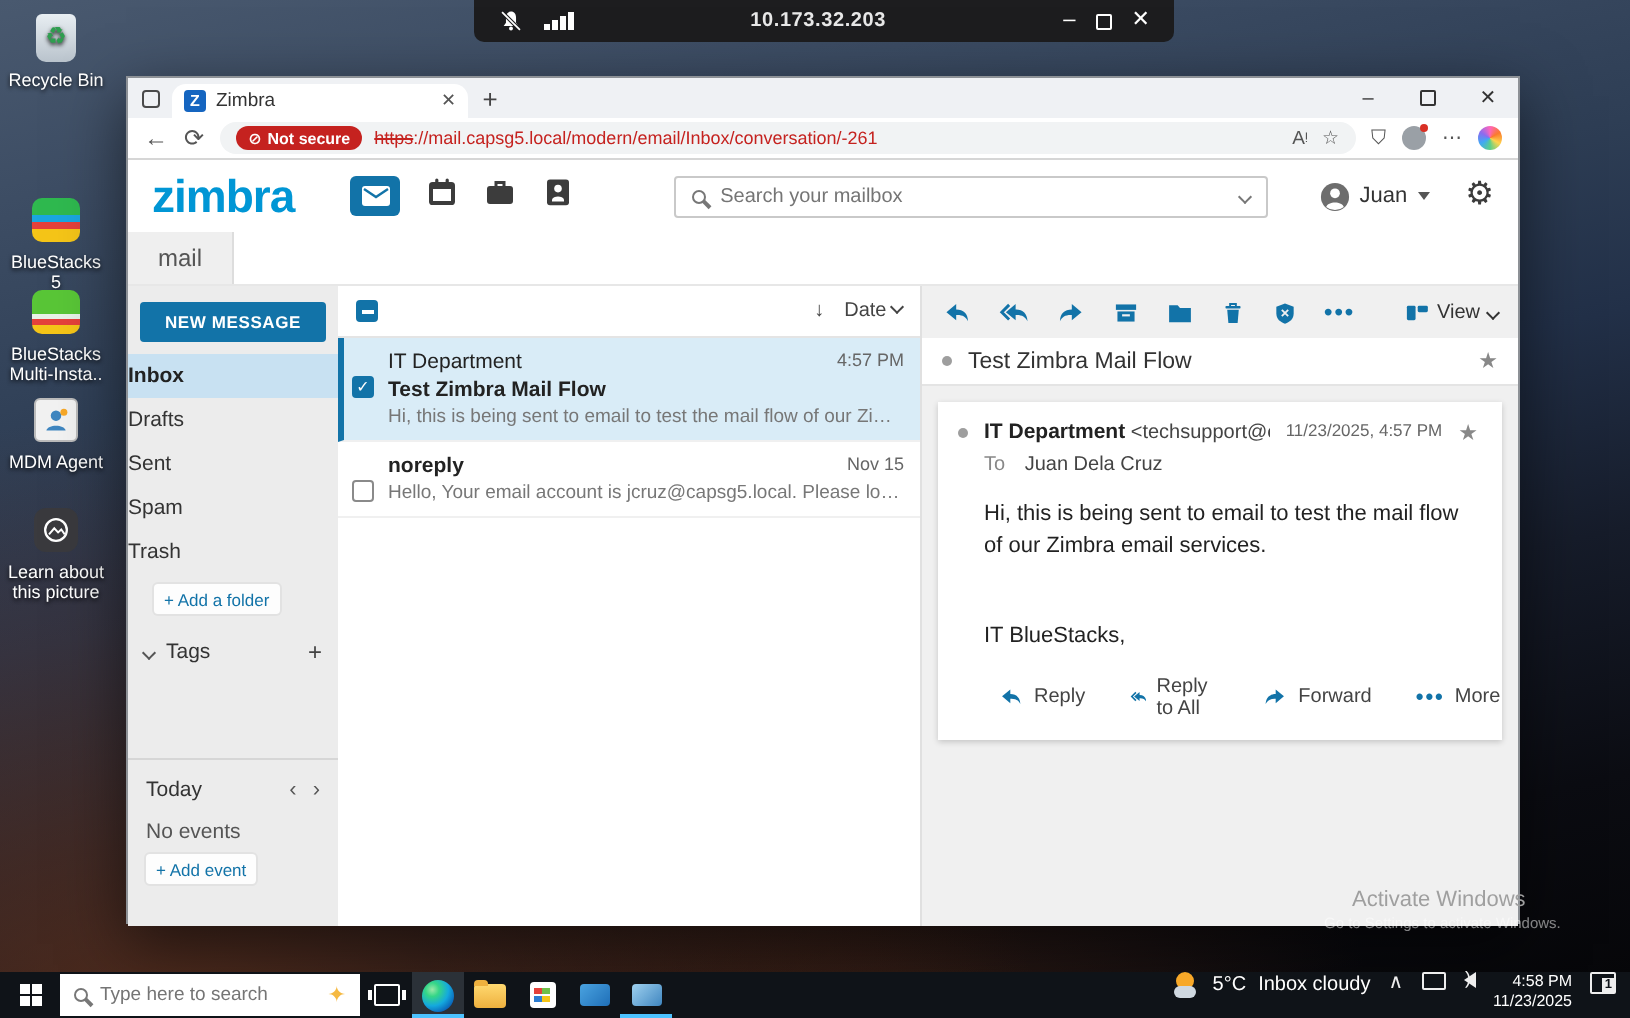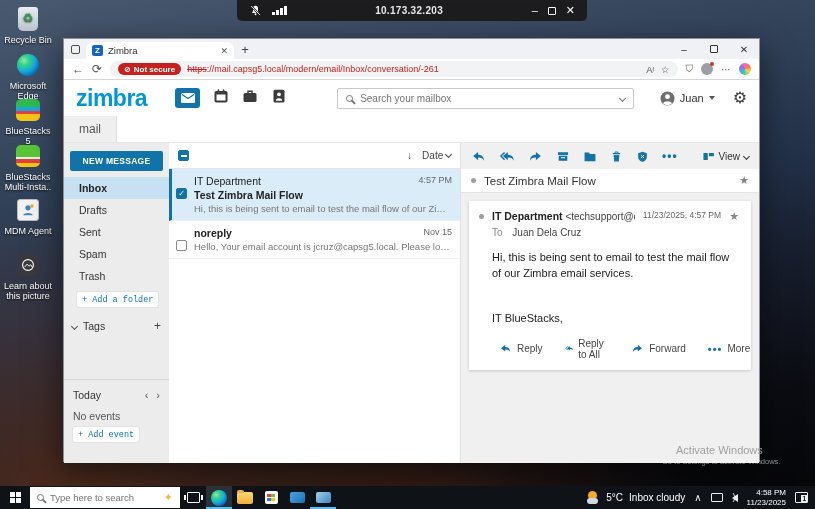--- a/index.html
+++ b/index.html
@@ -88,24 +88,24 @@
   .z-tabrow { height:26px; background:#fff; display:flex; align-items:stretch; }
   .z-tab { background:#efefef; border-right:1px solid #ddd; padding:0 15px; display:flex; align-items:center;
     font-size:12px; color:#555; }
 
   
   .z-content { display:flex; height:321px; border-top:1px solid #e7e7e7; }
 
   .z-side { width:105px; background:#ececec; position:relative; font-size:10.5px; flex:none; }
   .btn-newmsg { margin:8px 6px 6px 6px; height:20px; background:#1273a8; color:#fff; border-radius:2px;
     font-size:8.5px; font-weight:bold; display:flex; align-items:center; justify-content:center; letter-spacing:.3px; }
-  .folder { height:22px; display:flex; align-items:center; padding-left:15px; color:#333; }
+  .folder { height:22px; display:flex; align-items:center; color:#333; }
   .folder.sel { background:#c8e1f2; font-weight:bold; color:#222; }
   .chip { display:inline-block; margin:5px 0 0 13px; background:#fdfdfd; border-radius:2px; padding:2.5px 5px;
-    font-size:8.5px; color:#1273a8; box-shadow:0 0 0 1px #e2e2e2;font-family:Liberation Mono, monospace; }
+    font-size:8.5px; color:#1273a8; box-shadow:0 0 0 1px #e2e2e2; }
   .tags-row { margin:12px 8px 0 8px; display:flex; align-items:center; color:#333; }
   .tags-row .chev { margin-right:6px; color:#555; }
   .tags-row .plus { margin-left:auto; font-size:12px; color:#444; }
   .side-cal { position:absolute; left:0; right:0; bottom:0; height:84px; border-top:1px solid #d6d6d6; padding:9px 9px 0 9px; }
   .cal-head { display:flex; align-items:center; color:#333; font-size:10.5px; }
   .cal-nav { margin-left:auto; display:flex; gap:8px; color:#555; font-size:11px; }
   .cal-noev { margin-top:9px; color:#555; }
 
   .z-list { width:292px; background:#fff; border-right:1px solid #e0e0e0; flex:none; display:flex; flex-direction:column; }
   .list-bar { height:26px; border-bottom:1px solid #e4e4e4; display:flex; align-items:center; padding:0 9px; flex:none; }
@@ -168,21 +168,21 @@
   .tv { width:13px; height:11px; border:1.3px solid #fff; border-radius:1px; position:relative; }
   .tv::before,.tv::after { content:""; position:absolute; top:2px; bottom:2px; width:2px; background:#fff; }
   .tv::before { left:-4px; } .tv::after { right:-4px; }
   .tb-folder { width:16px; height:12px; background:linear-gradient(180deg,#ffd970,#eeb03e); border-radius:2px; position:relative; }
   .tb-folder::before { content:""; position:absolute; top:-2px; left:0; width:7px; height:3px; background:#eeb03e; border-radius:2px 2px 0 0; }
   .tb-store { width:13px; height:13px; background:#fff; border-radius:2px; display:flex; align-items:center; justify-content:center; }
   .tb-store i { display:grid; grid-template-columns:3.5px 3.5px; grid-template-rows:3.5px 3.5px; gap:.8px; }
   .tb-store i b { background:#2d7dd2; } .tb-store i b:nth-child(1){background:#e5413b;} .tb-store i b:nth-child(2){background:#6fbf4a;} .tb-store i b:nth-child(4){background:#f5c518;}
   .tb-mail { width:15px; height:11px; background:linear-gradient(135deg,#4aa3e0,#1f6fb8); border-radius:2px; }
   .tb-app { width:15px; height:11px; background:linear-gradient(135deg,#9fd1ef,#3f86c0); border-radius:2px; }
-  .tb-right { margin-left:auto; display:flex; align-items:center; gap:9px; padding-right:7px; }
+  .tb-right { margin-left:auto; display:flex; align-items:flex-start; gap:9px; padding-right:7px; }
   .weather { display:flex; align-items:center; gap:6px; font-size:10px; }
   .wsun { width:13px; height:13px; position:relative; }
   .wsun::before { content:""; position:absolute; left:1px; top:0; width:9px; height:9px; border-radius:50%; background:#f7a828; }
   .wsun::after { content:""; position:absolute; left:0; bottom:0; width:11px; height:6px; border-radius:6px; background:#cfd8e0; }
   .tray-glyph { font-size:10px; color:#eee; }
   .tray-mon { width:12px; height:9px; border:1.2px solid #eee; border-radius:1px; }
   .spk { width:0; height:0; border-top:4px solid transparent; border-bottom:4px solid transparent; border-right:6px solid #eee; position:relative; }
   .spk::after { content:")"; position:absolute; left:1px; top:-6px; font-size:9px; color:#eee; }
   .clock { text-align:right; font-size:8px; line-height:1.25; }
   .notif { width:13px; height:11px; border:1.2px solid #eee; border-radius:1px; position:relative; display:flex; align-items:flex-end; justify-content:flex-end; }
@@ -210,26 +210,20 @@
     <span class="rb-btn">–</span>
     <span class="rb-restore"></span>
     <span class="rb-btn">✕</span>
   </div>
 
   <div class="abs dicon" style="top:6px">
     <div class="art">
         <span class="art-bin">♻</span>
       </div>
     <div>Recycle Bin</div>
-  </div>
-  <div class="abs dicon" style="top:52px">
-    <div class="art">
-        <span class="art-edge"></span>
-      </div>
-    <div>Microsoft Edge</div>
   </div>
   <div class="abs dicon" style="top:97px">
     <div class="art">
         <span class="art-bs5"></span>
       </div>
     <div>BlueStacks 5</div>
   </div>
   <div class="abs dicon" style="top:143px">
     <div class="art">
         <span class="art-bsm"></span>

